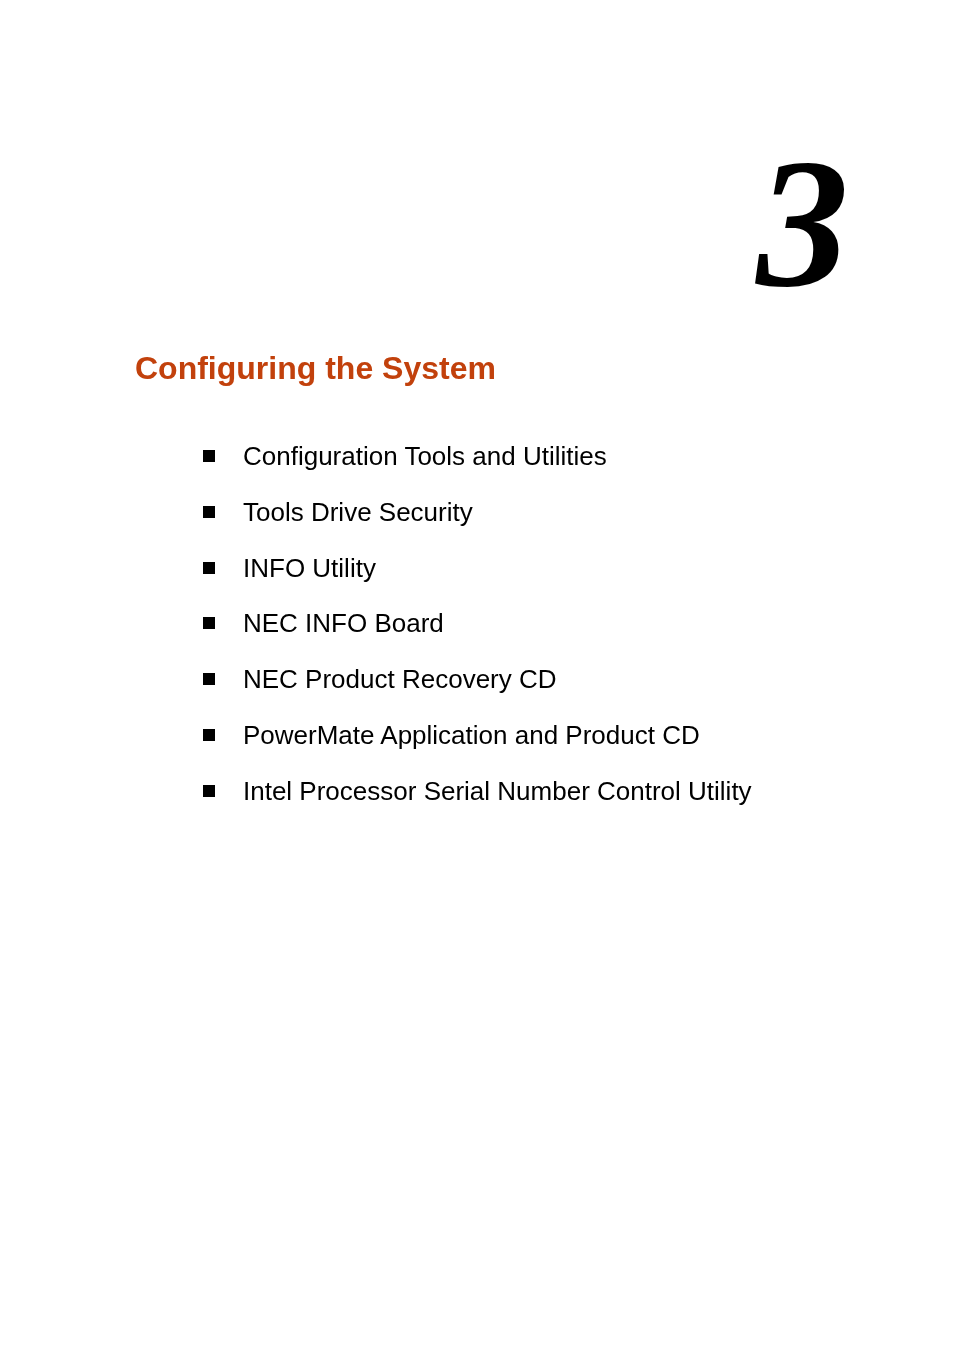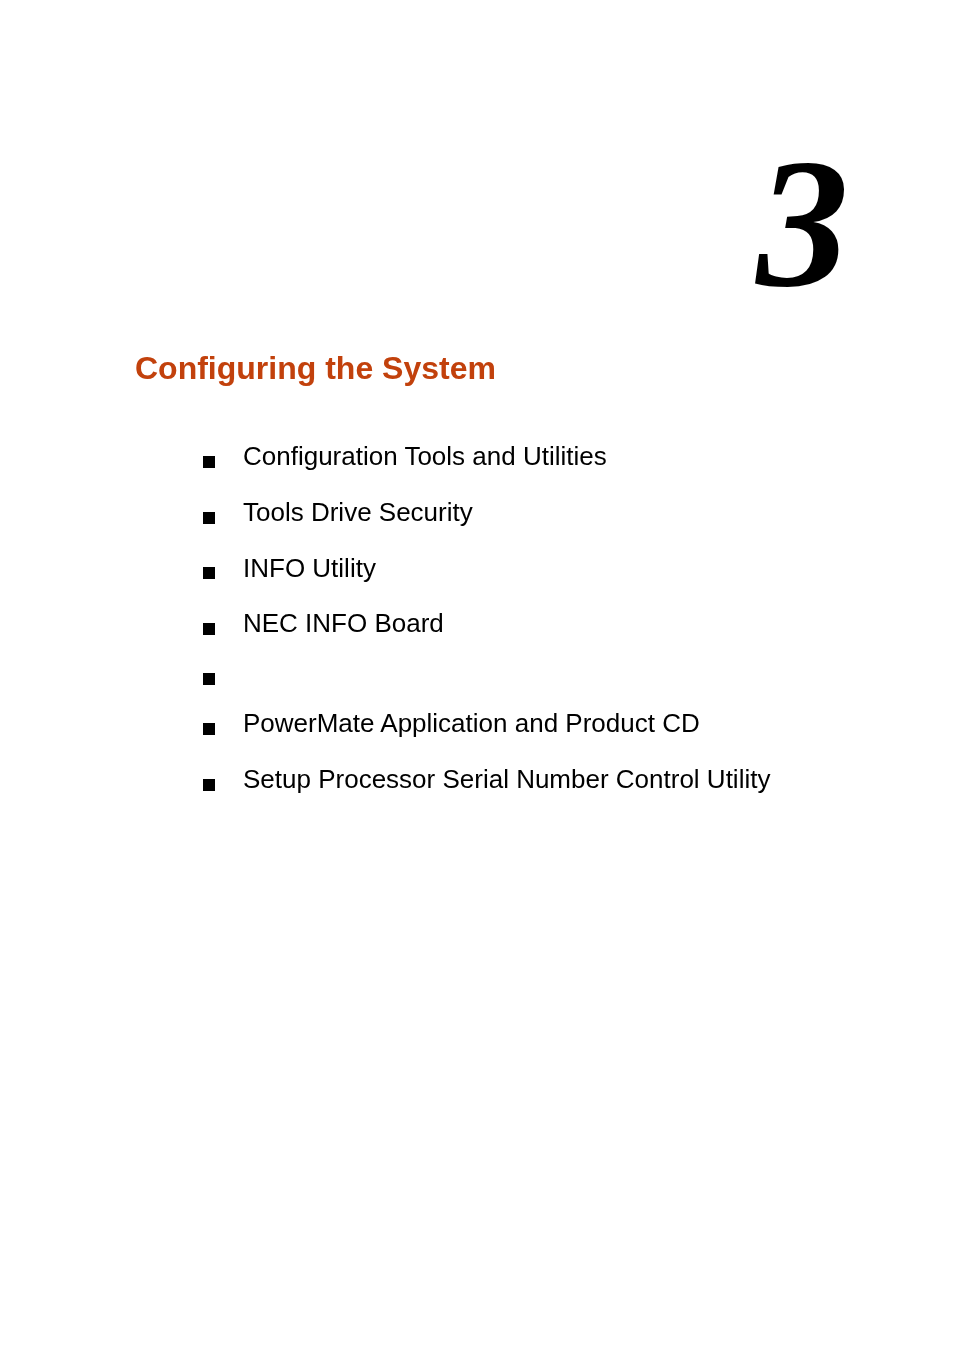--- a/index.html
+++ b/index.html
@@ -34,21 +34,21 @@
       color: #c2410c;
     }
     .topic-list {
       position: absolute;
       top: 440px;
       left: 203px;
       right: 105px;
     }
     .topic-item {
       display: flex;
-      align-items: center;
+      align-items: flex-start;
       margin-bottom: 22px;
     }
     .bullet-icon {
       width: 12px;
       height: 12px;
       background: #000000;
       flex-shrink: 0;
       margin-top: 10px;
       margin-right: 28px;
     }
@@ -77,22 +77,23 @@
   <div class="topic-item">
     <span class="bullet-icon"></span>
     <span class="topic-label">INFO Utility</span>
   </div>
   <div class="topic-item">
     <span class="bullet-icon"></span>
     <span class="topic-label">NEC INFO Board</span>
   </div>
   <div class="topic-item">
     <span class="bullet-icon"></span>
+    <span class="topic-label">NEC Product Recovery CD</span>
   </div>
   <div class="topic-item">
     <span class="bullet-icon"></span>
     <span class="topic-label">PowerMate Application and Product CD</span>
   </div>
   <div class="topic-item">
     <span class="bullet-icon"></span>
-    <span class="topic-label">Setup Processor Serial Number Control Utility</span>
+    <span class="topic-label">Intel Processor Serial Number Control Utility</span>
   </div>
 </div>
 
 </body></html>

